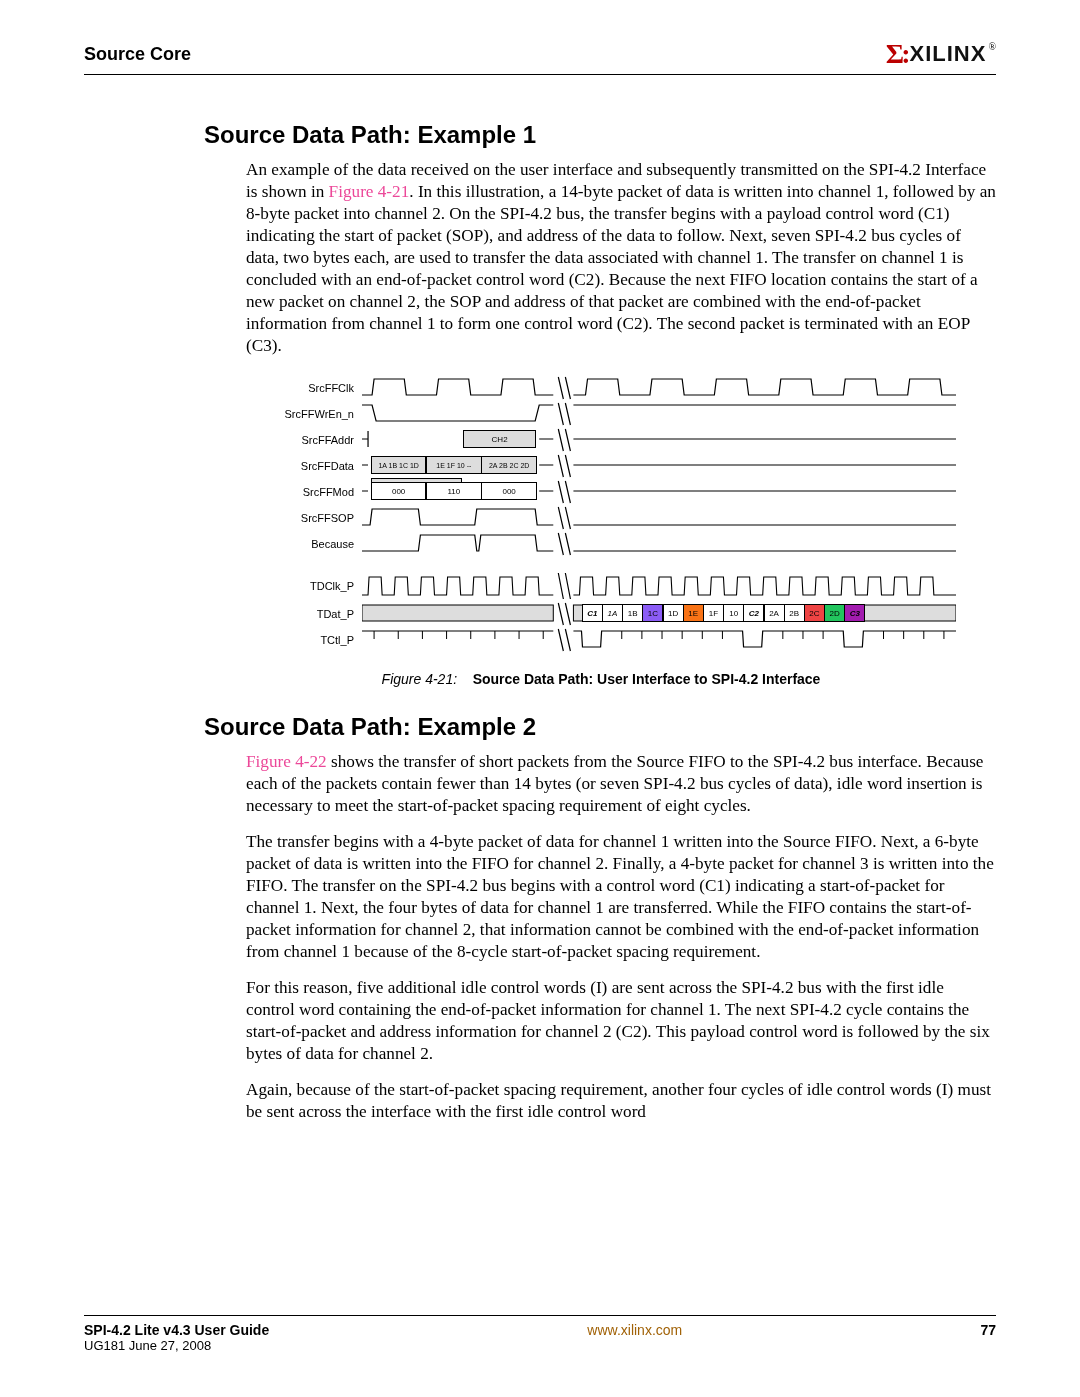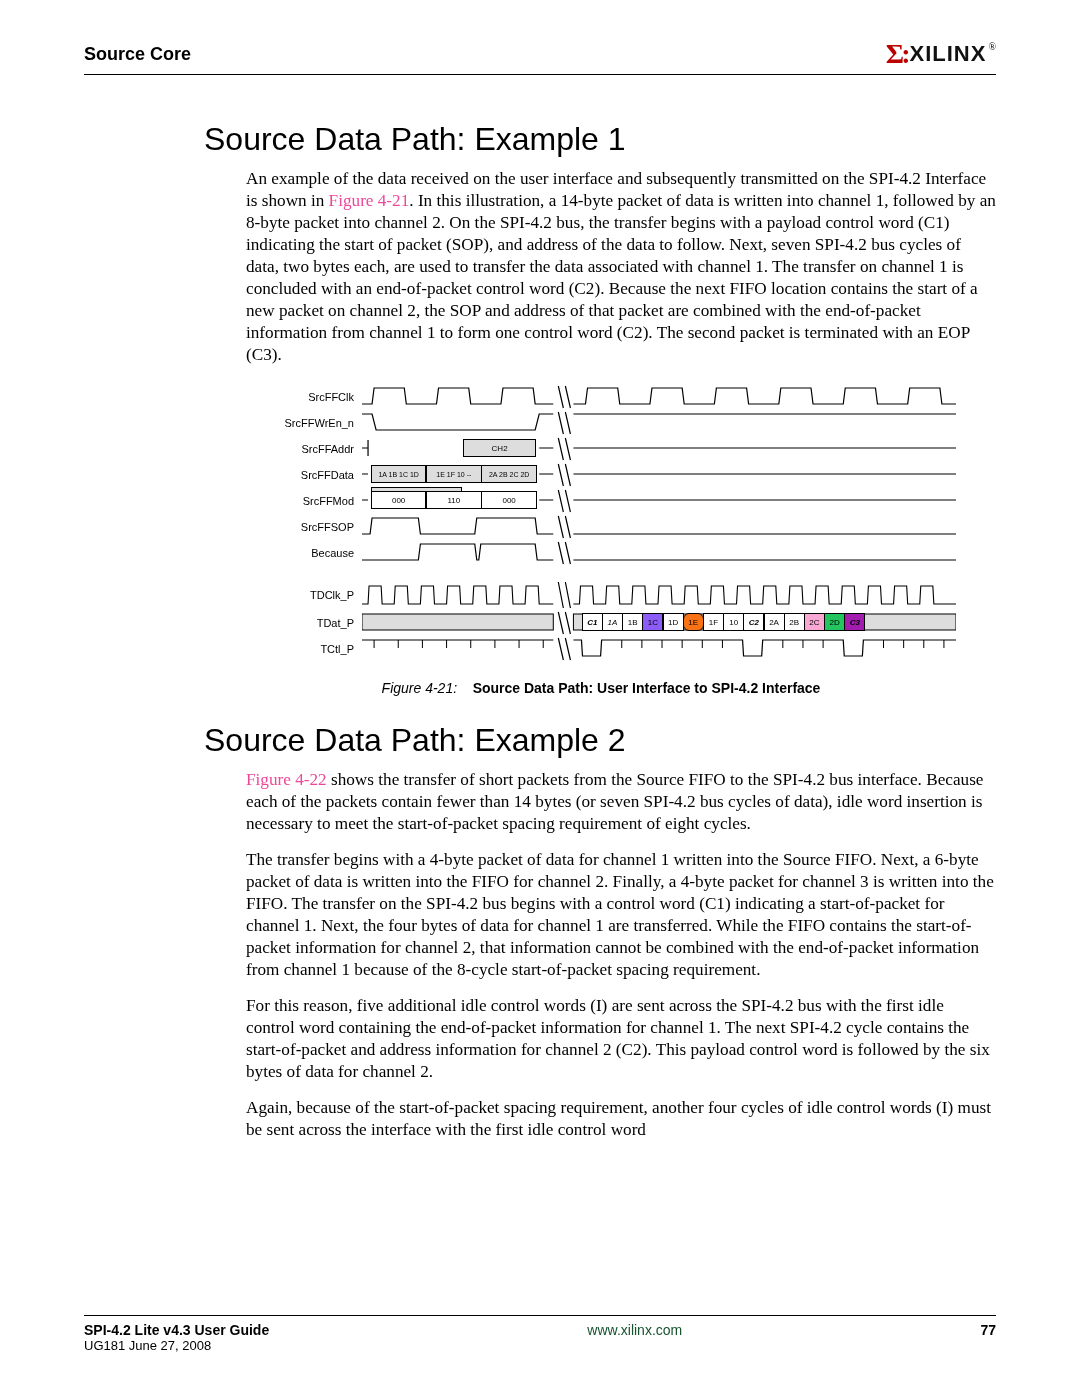--- a/index.html
+++ b/index.html
@@ -49,22 +49,22 @@
     letter-spacing: 1px;
   }
   .logo-r {
     font-size: 10px;
     vertical-align: top;
     position: relative;
     top: -8px;
   }
   .h2 {
     font-family: Arial, Helvetica, sans-serif;
-    font-size: 32px;
-    font-weight: normal;
+    font-size: 24px;
+    font-weight: bold;
     margin: 46px 0 10px 120px;
   }
   .body-para {
     margin: 0 0 14px 162px;
     font-size: 17.2px;
     line-height: 1.28;
     text-align: left;
   }
   .figlink {
     color: #ec4899;
@@ -131,21 +131,21 @@
     border-top: 1.2px solid #000;
     padding-top: 6px;
     display: flex;
     justify-content: space-between;
     align-items: flex-start;
     font-family: Arial, Helvetica, sans-serif;
     font-size: 14px;
   }
   .footer .left .title-line { font-weight: bold; }
   .footer .left .date-line { font-weight: normal; font-size: 13px; }
-  .footer .center { color: #14532d; font-weight: normal; margin-left: 20px; }
+  .footer .center { color: #a16207; font-weight: normal; margin-left: 20px; }
   .footer .right { font-weight: bold; }
 </style>
 </head>
 <body>
 
 <div class="page">
 
   <div class="header-row">
     <div class="header-title">Source Core</div>
     <div class="logo">
@@ -259,27 +259,27 @@
         <svg viewBox="0 0 590 26" preserveAspectRatio="none">
           <rect x="0" y="4" width="190" height="16" fill="#ddd" stroke="#000" stroke-width="1"></rect>
           <rect x="210" y="4" width="380" height="16" fill="#ddd" stroke="#000" stroke-width="1"></rect>
           <path d="M195 2 L200 24 M202 2 L207 24" stroke="#000" stroke-width="1.2"></path>
         </svg>
         <div class="wave-box" style="left:37%;width:3.2%;background:#fff;font-weight:bold;font-style:italic;">C1</div>
         <div class="wave-box" style="left:40.4%;width:3.2%;background:#fff;font-style:italic;">1A</div>
         <div class="wave-box" style="left:43.8%;width:3.2%;background:#fff;">1B</div>
         <div class="wave-box" style="left:47.2%;width:3.2%;background:#8b5cf6;">1C</div>
         <div class="wave-box" style="left:50.6%;width:3.2%;background:#fff;">1D</div>
-        <div class="wave-box" style="left:54.0%;width:3.2%;background:#f97316;border-radius:6px;">1E</div>
+        <div class="wave-box" style="left:54.0%;width:3.2%;background:#f97316;">1E</div>
         <div class="wave-box" style="left:57.4%;width:3.2%;background:#fff;">1F</div>
         <div class="wave-box" style="left:60.8%;width:3.2%;background:#fff;">10</div>
         <div class="wave-box" style="left:64.2%;width:3.2%;background:#fff;font-weight:bold;font-style:italic;">C2</div>
         <div class="wave-box" style="left:67.6%;width:3.2%;background:#fff;">2A</div>
         <div class="wave-box" style="left:71.0%;width:3.2%;background:#fff;">2B</div>
-        <div class="wave-box" style="left:74.4%;width:3.2%;background:#f9a8d4;text-align:right;">2C</div>
+        <div class="wave-box" style="left:74.4%;width:3.2%;background:#ef4444;text-align:right;">2C</div>
         <div class="wave-box" style="left:77.8%;width:3.2%;background:#22c55e;">2D</div>
         <div class="wave-box" style="left:81.2%;width:3.2%;background:#a21caf;font-weight:bold;font-style:italic;">C3</div>
       </div>
     </div>
 
     <div class="signal-row">
       <div class="sig-label">TCtl_P</div>
       <div class="sig-wave">
         <svg viewBox="0 0 590 26" preserveAspectRatio="none">
           <path d="M0 4 L190 4 M210 4 L218 4 L219 20 L237 20 L238 4 L378 4 L379 20 L397 20 L398 4 L478 4 L479 20 L497 20 L498 4 L590 4" fill="none" stroke="#000" stroke-width="1.2"></path>

